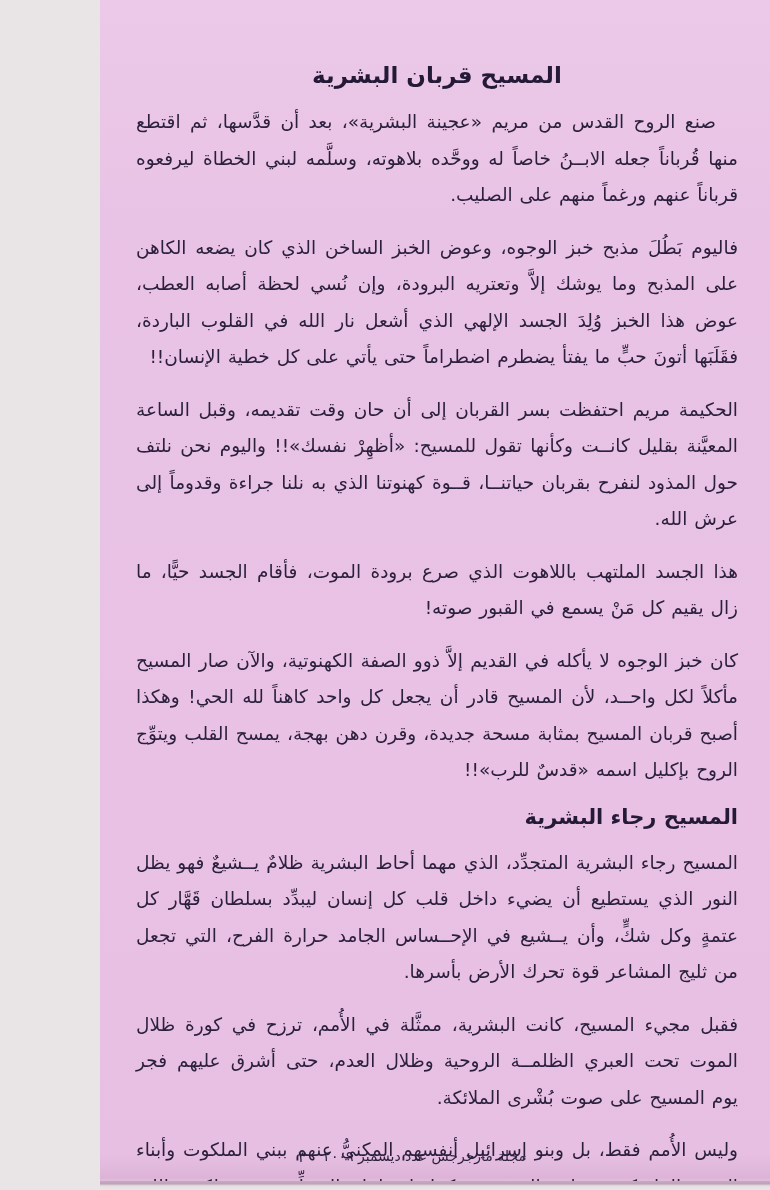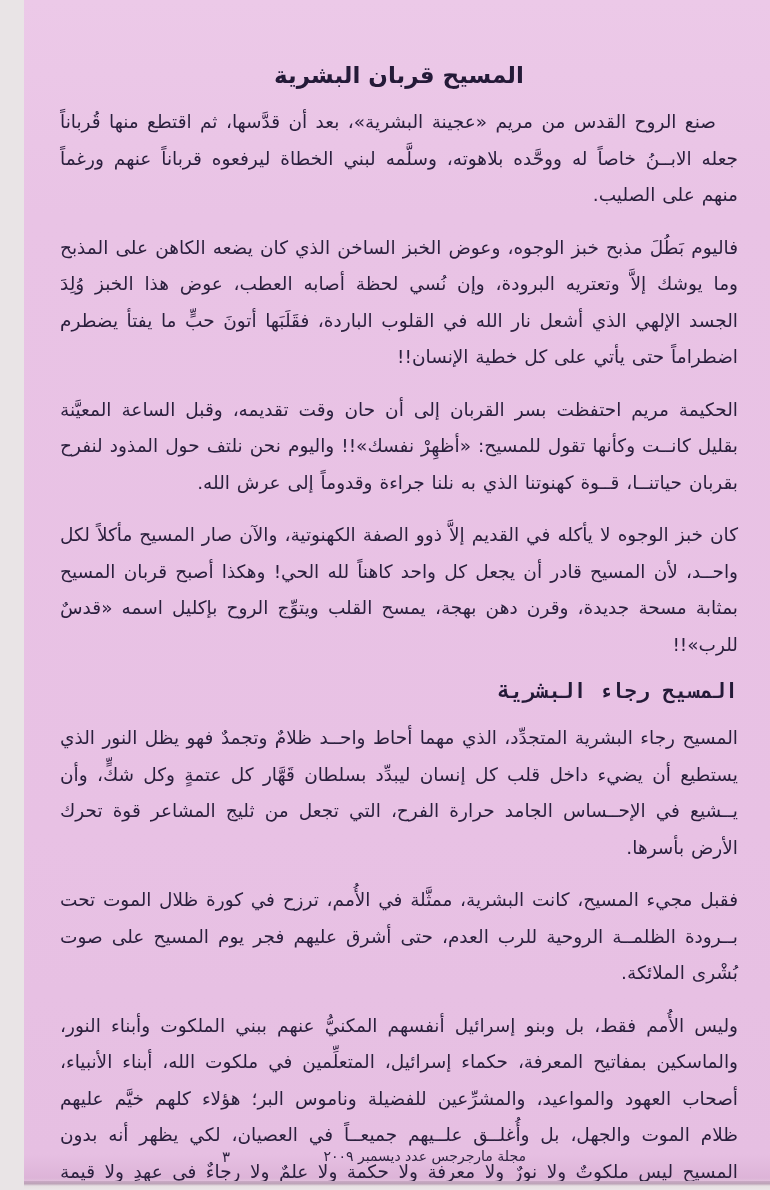--- a/index.html
+++ b/index.html
@@ -8,21 +8,21 @@
   }
   body {
     width: 770px;
     height: 1190px;
     overflow: hidden;
     font-family: "DejaVu Sans", sans-serif;
     background: #e9e4e6;
   }
   .page {
     position: relative;
-    width: 746px;
+    width: 670px;
     height: 1190px;
     box-sizing: border-box;
     direction: rtl;
     background: linear-gradient(180deg, #ecc9e8 0%, #e9c3e5 18%, #e8c1e4 70%, #e6bfe2 97%, #ddb4d8 99%, #e9e2e5 100%);
     color: #2a1f3d;
     padding: 62px 32px 0 36px;
   }
   h1.title {
     margin: 0 0 14px 0;
     text-align: center;
@@ -30,21 +30,20 @@
     font-weight: bold;
     color: #241a38;
     letter-spacing: 0;
   }
   h2.subtitle {
     margin: 10px 0 6px 0;
     text-align: right;
     font-size: 21px;
     font-weight: bold;
     color: #241a38;
-    font-family: Liberation Mono, monospace;
   }
   .body-text p {
     margin: 16px 0;
     font-size: 18.5px;
     line-height: 36.5px;
     text-align: justify;
     text-align-last: right;
     word-spacing: 1px;
   }
   .body-text p.first {
@@ -87,29 +86,30 @@
   <h1 class="title">المسيح قربان البشرية</h1>
 
   <div class="body-text">
 
     <p class="first">صنع الروح القدس من مريم «عجينة البشرية»، بعد أن قدَّسها، ثم اقتطع منها قُرباناً جعله الابــنُ خاصاً له ووحَّده بلاهوته، وسلَّمه لبني الخطاة ليرفعوه قرباناً عنهم ورغماً منهم على الصليب.</p>
 
     <p>فاليوم بَطُلَ مذبح خبز الوجوه، وعوض الخبز الساخن الذي كان يضعه الكاهن على المذبح وما يوشك إلاَّ وتعتريه البرودة، وإن نُسي لحظة أصابه العطب، عوض هذا الخبز وُلِدَ الجسد الإلهي الذي أشعل نار الله في القلوب الباردة، فقَلَبَها أتونَ حبٍّ ما يفتأ يضطرم اضطراماً حتى يأتي على كل خطية الإنسان!!</p>
 
     <p>الحكيمة مريم احتفظت بسر القربان إلى أن حان وقت تقديمه، وقبل الساعة المعيَّنة بقليل كانــت وكأنها تقول للمسيح: «أظهِرْ نفسك»!! واليوم نحن نلتف حول المذود لنفرح بقربان حياتنــا، قــوة كهنوتنا الذي به نلنا جراءة وقدوماً إلى عرش الله.</p>
 
+    <p>هذا الجسد الملتهب باللاهوت الذي صرع برودة الموت، فأقام الجسد حيًّا، ما زال يقيم كل مَنْ يسمع في القبور صوته!</p>
 
 
     <p>كان خبز الوجوه لا يأكله في القديم إلاَّ ذوو الصفة الكهنوتية، والآن صار المسيح مأكلاً لكل واحــد، لأن المسيح قادر أن يجعل كل واحد كاهناً لله الحي! وهكذا أصبح قربان المسيح بمثابة مسحة جديدة، وقرن دهن بهجة، يمسح القلب ويتوِّج الروح بإكليل اسمه «قدسٌ للرب»!!</p>
 
     <h2 class="subtitle">المسيح رجاء البشرية</h2>
 
-    <p>المسيح رجاء البشرية المتجدِّد، الذي مهما أحاط واحــد ظلامٌ وتجمدٌ فهو يظل النور الذي يستطيع أن يضيء داخل قلب كل إنسان ليبدِّد بسلطان قَهَّار كل عتمةٍ وكل شكٍّ، وأن يــشيع في الإحــساس الجامد حرارة الفرح، التي تجعل من ثليج المشاعر قوة تحرك الأرض بأسرها.</p>
+    <p>المسيح رجاء البشرية المتجدِّد، الذي مهما أحاط البشرية ظلامٌ يــشيعٌ فهو يظل النور الذي يستطيع أن يضيء داخل قلب كل إنسان ليبدِّد بسلطان قَهَّار كل عتمةٍ وكل شكٍّ، وأن يــشيع في الإحــساس الجامد حرارة الفرح، التي تجعل من ثليج المشاعر قوة تحرك الأرض بأسرها.</p>
 
-    <p>فقبل مجيء المسيح، كانت البشرية، ممثَّلة في الأُمم، ترزح في كورة ظلال الموت تحت بــرودة الظلمــة الروحية للرب العدم، حتى أشرق عليهم فجر يوم المسيح على صوت بُشْرى الملائكة.</p>
+    <p>فقبل مجيء المسيح، كانت البشرية، ممثَّلة في الأُمم، ترزح في كورة ظلال الموت تحت العبري الظلمــة الروحية وظلال العدم، حتى أشرق عليهم فجر يوم المسيح على صوت بُشْرى الملائكة.</p>
 
     <p>وليس الأُمم فقط، بل وبنو إسرائيل أنفسهم المكنيُّ عنهم ببني الملكوت وأبناء النور، والماسكين بمفاتيح المعرفة، حكماء إسرائيل، المتعلِّمين في ملكوت الله، أبناء الأنبياء، أصحاب العهود والمواعيد، والمشرِّعين للفضيلة وناموس البر؛ هؤلاء كلهم خيَّم عليهم ظلام الموت والجهل، بل وأُغلــق علــيهم جميعــاً في العصيان، لكي يظهر أنه بدون المسيح ليس ملكوتٌ ولا نورٌ ولا معرفة ولا حكمة ولا علمٌ ولا رجاءٌ في عهدٍ ولا قيمة لتشريع أو فضيلة أو ناموس أو برٍّ!</p>
 
   </div>
 
   <div class="footer">
     <span class="magazine">مجلة مارجرجس عدد ديسمبر ٢٠٠٩</span>
     <span class="pagenum">٣</span>
   </div>
 

